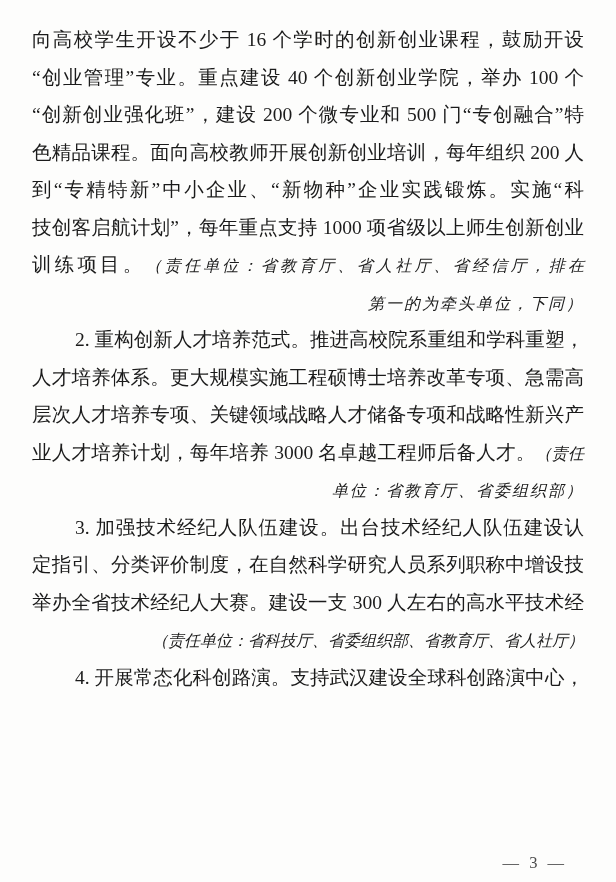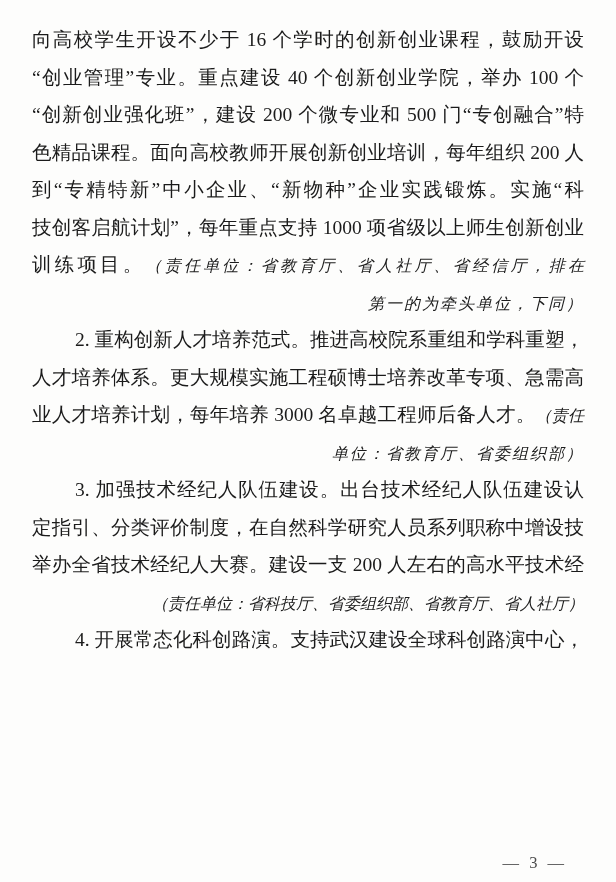--- a/index.html
+++ b/index.html
@@ -58,23 +58,24 @@
         <div class="line j"><span class="seg-body">向高校学生开设不少于 16 个学时的创新创业课程，鼓励开设</span></div>
         <div class="line j"><span class="seg-body">“创业管理”专业。重点建设 40 个创新创业学院，举办 100 个</span></div>
         <div class="line j"><span class="seg-body">“创新创业强化班”，建设 200 个微专业和 500 门“专创融合”特</span></div>
         <div class="line j"><span class="seg-body">色精品课程。面向高校教师开展创新创业培训，每年组织 200 人</span></div>
         <div class="line j"><span class="seg-body">到“专精特新”中小企业、“新物种”企业实践锻炼。实施“科</span></div>
         <div class="line j"><span class="seg-body">技创客启航计划”，每年重点支持 1000 项省级以上师生创新创业</span></div>
         <div class="line j"><span class="seg-body">训练项目。</span><span class="seg-kai">（责任单位：省教育厅、省人社厅、省经信厅，排在</span></div>
         <div class="line"><span class="seg-kai">第一的为牵头单位，下同）</span></div>
         <div class="line j ind"><span class="seg-body">2. 重构创新人才培养范式。推进高校院系重组和学科重塑，</span></div>
         <div class="line j"><span class="seg-body">人才培养体系。更大规模实施工程硕博士培养改革专项、急需高</span></div>
+        <div class="line j"><span class="seg-body">层次人才培养专项、关键领域战略人才储备专项和战略性新兴产</span></div>
         <div class="line j"><span class="seg-body">业人才培养计划，每年培养 3000 名卓越工程师后备人才。</span><span class="seg-kai">（责任</span></div>
         <div class="line"><span class="seg-kai">单位：省教育厅、省委组织部）</span></div>
         <div class="line j ind"><span class="seg-body">3. 加强技术经纪人队伍建设。出台技术经纪人队伍建设认</span></div>
         <div class="line j"><span class="seg-body">定指引、分类评价制度，在自然科学研究人员系列职称中增设技</span></div>
-        <div class="line j"><span class="seg-body">举办全省技术经纪人大赛。建设一支 200 人左右的高水平技术经</span></div>
+        <div class="line j"><span class="seg-body">举办全省技术经纪人大赛。建设一支 300 人左右的高水平技术经</span></div>
         <div class="line tight"><span class="seg-kai">（责任单位：省科技厅、省委组织部、省教育厅、省人社厅）</span></div>
         <div class="line j ind"><span class="seg-body">4. 开展常态化科创路演。支持武汉建设全球科创路演中心，</span></div>
       </div>
   </div>
   <div class="footer">— 3 —</div>
 </div>
 
 </body></html>

